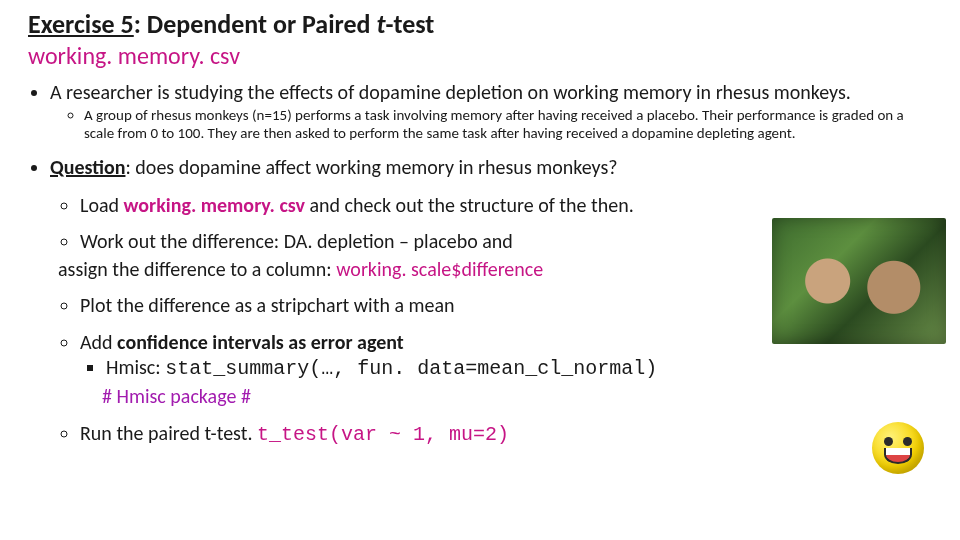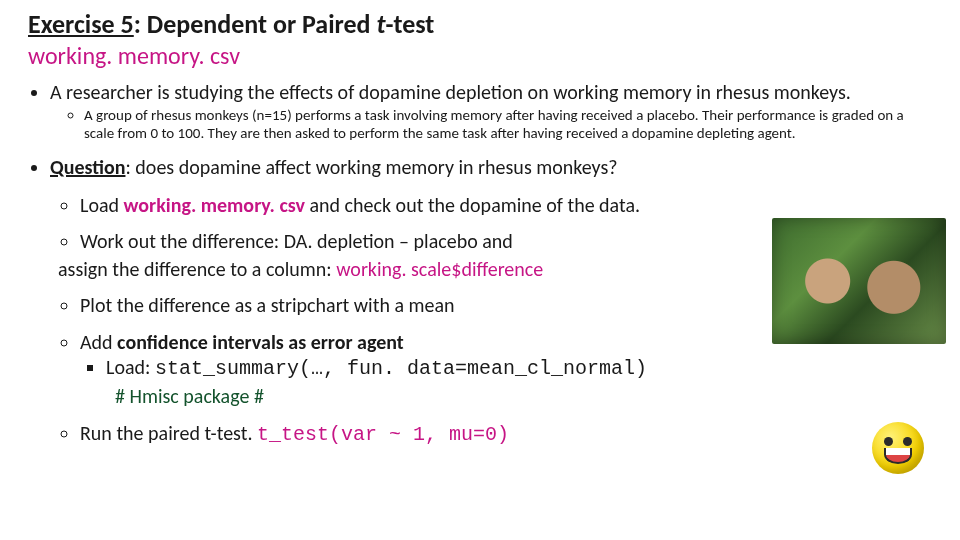--- a/index.html
+++ b/index.html
@@ -68,23 +68,23 @@
     font-weight: 700;
   }
   .pink {
     color: #c61585;
   }
   .code {
     font-family: "Courier New", monospace;
     text-align: center;
   }
   .hmisc {
-    color: #14532d;
+    color: #a21caf;
     font-family: Calibri, Arial, sans-serif;
-    margin-left: 31px;
+    margin-left: 18px;
   }
   .img-monkeys {
     position: absolute;
     right: 14px;
     top: 218px;
     width: 174px;
     height: 126px;
     border-radius: 2px;
     background:
       radial-gradient(circle at 32% 50%, #c9a37d 0 22px, transparent 23px),
@@ -147,46 +147,46 @@
       </ul>
     </li>
   </ul>
 
   <ul class="body1 q-row">
     <li>
       <span class="q-label">Question</span><span>: does dopamine affect working memory in rhesus monkeys?</span>
 
       <ul class="body1" style="margin-top:14px; padding-left:30px;">
         <li>
-          <span>Load </span><span class="bold pink">working. memory. csv</span><span> and check out the dopamine of the data.</span>
+          <span>Load </span><span class="bold pink">working. memory. csv</span><span> and check out the structure of the then.</span>
         </li>
 
         <li style="margin-top:12px;">
           <span>Work out the difference: DA. depletion – placebo and</span>
         </li>
         <li class="cont">
           <span>assign the difference to a column: </span><span class="pink">working. scale$difference</span>
         </li>
 
         <li style="margin-top:12px;">Plot the difference as a stripchart with a mean</li>
 
         <li style="margin-top:12px;">
           <span>Add </span><span class="bold">confidence intervals as error agent</span>
           <ul class="body1" style="padding-left:26px; margin-top:1px;">
             <li>
-              <span>Load: </span><span class="code">stat_summary(…,  fun. data=mean_cl_normal)</span>
+              <span>Hmisc: </span><span class="code">stat_summary(…,  fun. data=mean_cl_normal)</span>
             </li>
             <li class="cont">
               <span class="hmisc"># Hmisc package #</span>
             </li>
           </ul>
         </li>
 
         <li style="margin-top:12px;">
-          <span>Run the paired </span><span>t</span><span>-test. </span><span class="code pink">t_test(var ~ 1, mu=0)</span>
+          <span>Run the paired </span><span>t</span><span>-test. </span><span class="code pink">t_test(var ~ 1, mu=2)</span>
         </li>
       </ul>
     </li>
   </ul>
 
   <div class="img-monkeys" title="rhesus-monkeys-photo"></div>
   <div class="img-emoji" title="grimace-emoji">
       <div class="mouth"></div>
     </div>
 

